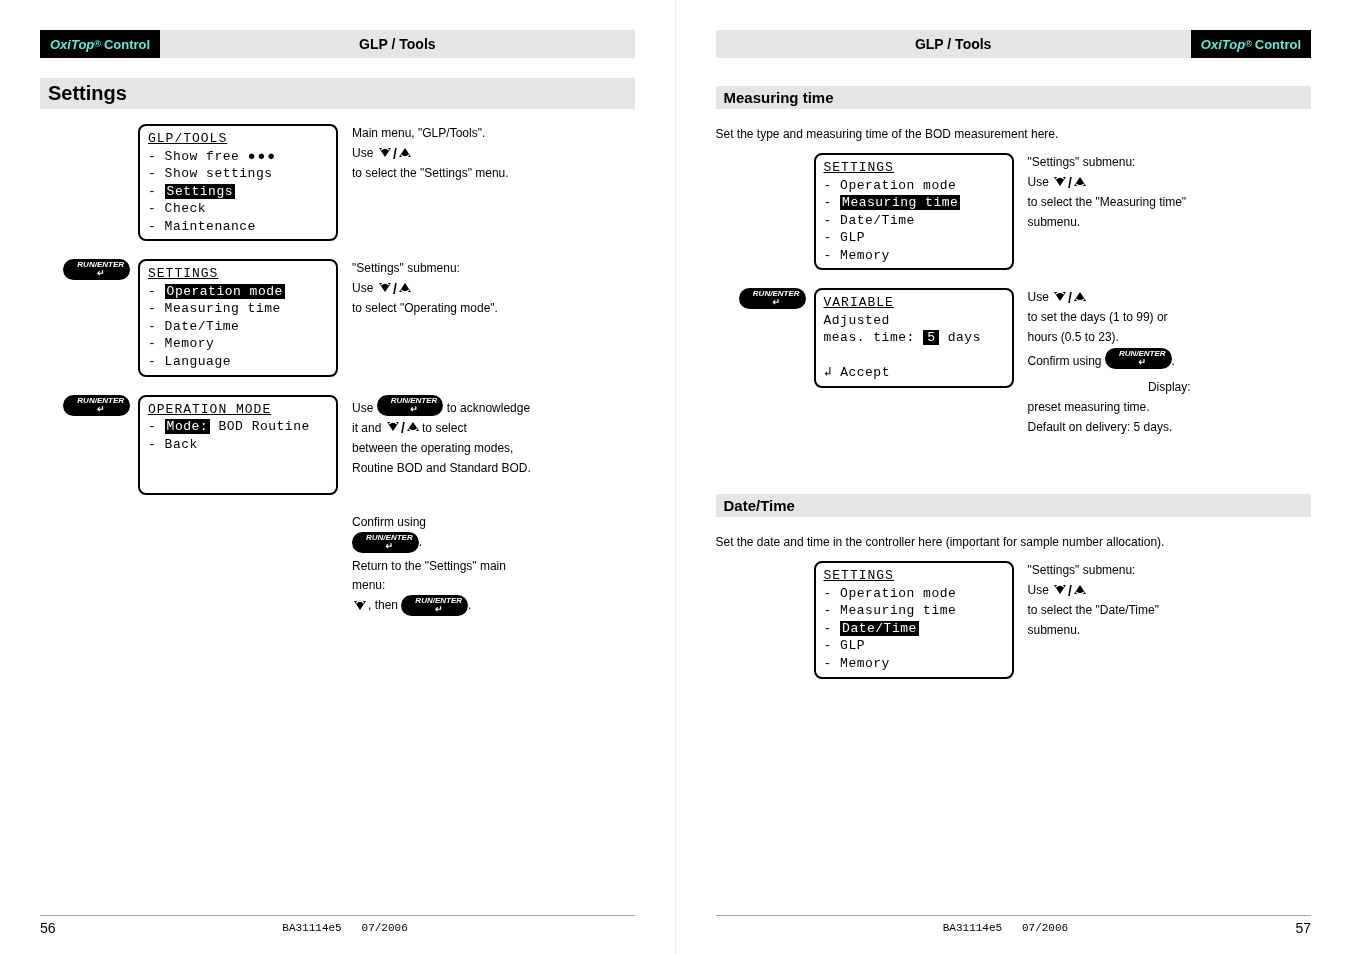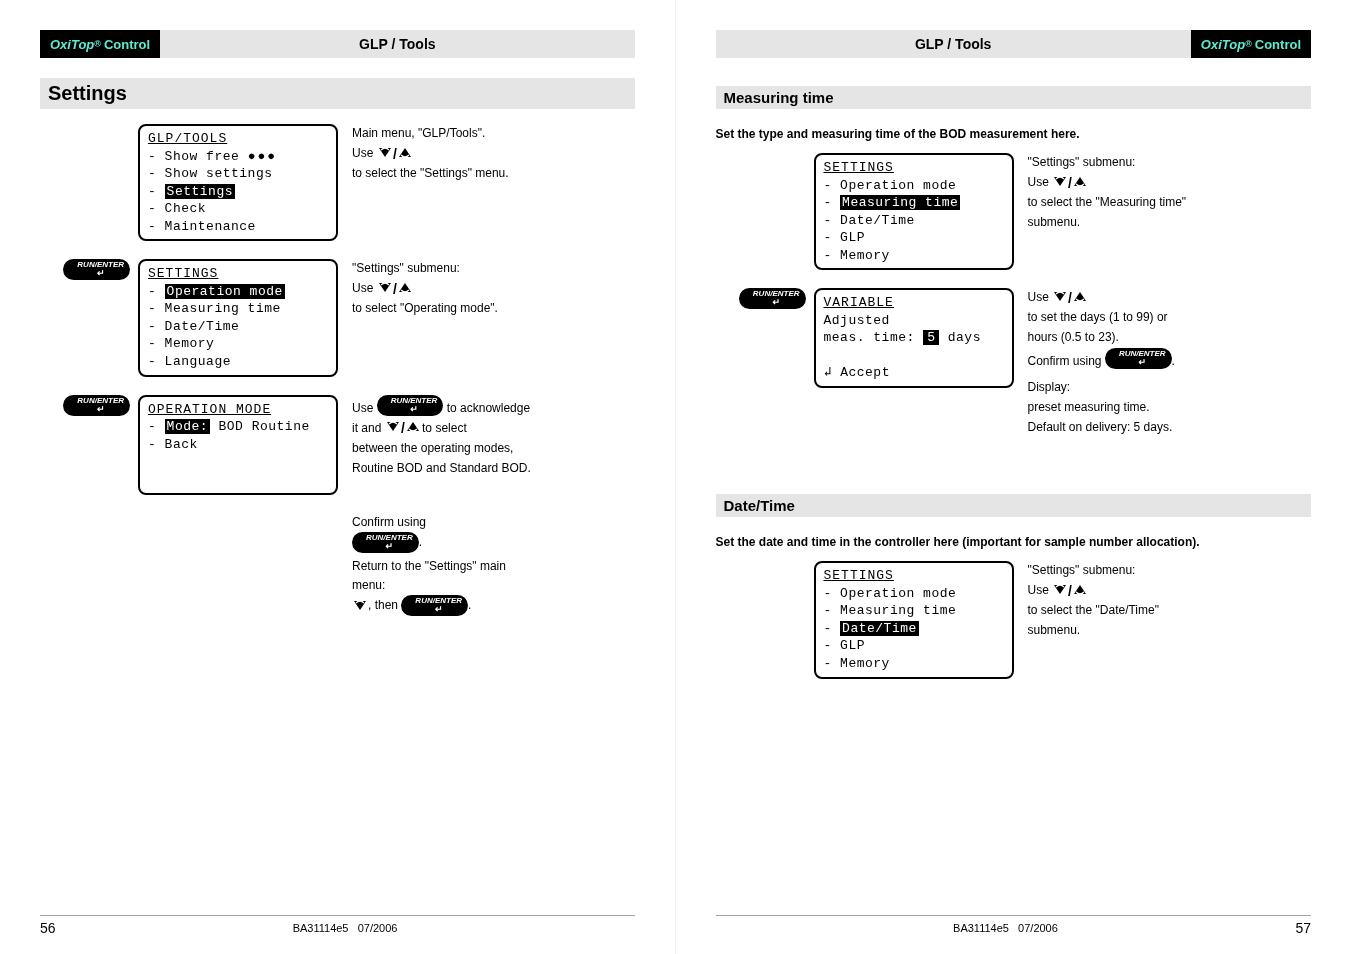--- a/index.html
+++ b/index.html
@@ -59,21 +59,20 @@
     font-size: 15px;
     font-weight: bold;
     background: #e5e5e5;
     padding: 3px 8px;
     margin-top: 8px;
     margin-bottom: 10px;
   }
   .intro-text {
     font-size: 12px;
     margin: 8px 0 12px 0;
-    font-weight: bold;
   }
   .block-row {
     display: flex;
     align-items: flex-start;
     margin-bottom: 18px;
   }
   .left-key-col {
     width: 98px;
     flex-shrink: 0;
     display: flex;
@@ -140,21 +139,21 @@
     bottom: 18px;
     left: 40px;
     right: 40px;
     border-top: 1px solid #a3a3a3;
     padding-top: 4px;
     font-size: 11px;
     display: flex;
     align-items: center;
   }
   .footer .pnum { font-size: 14px; }
-  .footer .mid { flex: 1; text-align: center; }
+  .footer .mid { flex: 1; text-align: center; font-family: Liberation Mono, monospace; }
   .bottom-extra {
     font-size: 12px;
     line-height: 1.6;
     margin-left: 312px;
   }
   .bottom-extra .key-cap { vertical-align: middle; }
   .dots { letter-spacing: 2px; }
 </style>
 </head>
 <body>
@@ -316,21 +315,21 @@
       <div class="line"><span>Use </span><span class="nav-icons"><svg width="34" height="16">
               <polygon points="2,2 14,2 8,11" fill="#000"></polygon>
               <path d="M4 4 Q8 0 12 4" stroke="#fff" stroke-width="1.2" fill="none"></path>
               <text x="16" y="13" font-size="14" font-weight="bold">/</text>
               <polygon points="22,11 34,11 28,2" fill="#000"></polygon>
               <path d="M24 9 Q28 13 32 9" stroke="#fff" stroke-width="1.2" fill="none"></path>
             </svg></span></div>
       <div class="line">to set the days (1 to 99) or</div>
       <div class="line">hours (0.5 to 23).</div>
       <div class="line"><span>Confirm using </span><span class="key-cap">RUN/ENTER<span class="arrow">↵</span></span>.</div>
-      <div class="line" style="margin-top:8px;">Display:</div>
+      <div class="line" style="margin-top:8px;text-align:center;">Display:</div>
       <div class="line">preset measuring time.</div>
       <div class="line">Default on delivery: 5 days.</div>
     </div>
   </div>
 
   <div style="height:30px;"></div>
 
   <div class="subsection-h">Date/Time</div>
   <div class="intro-text">Set the date and time in the controller here (important for sample number allocation).</div>
 

